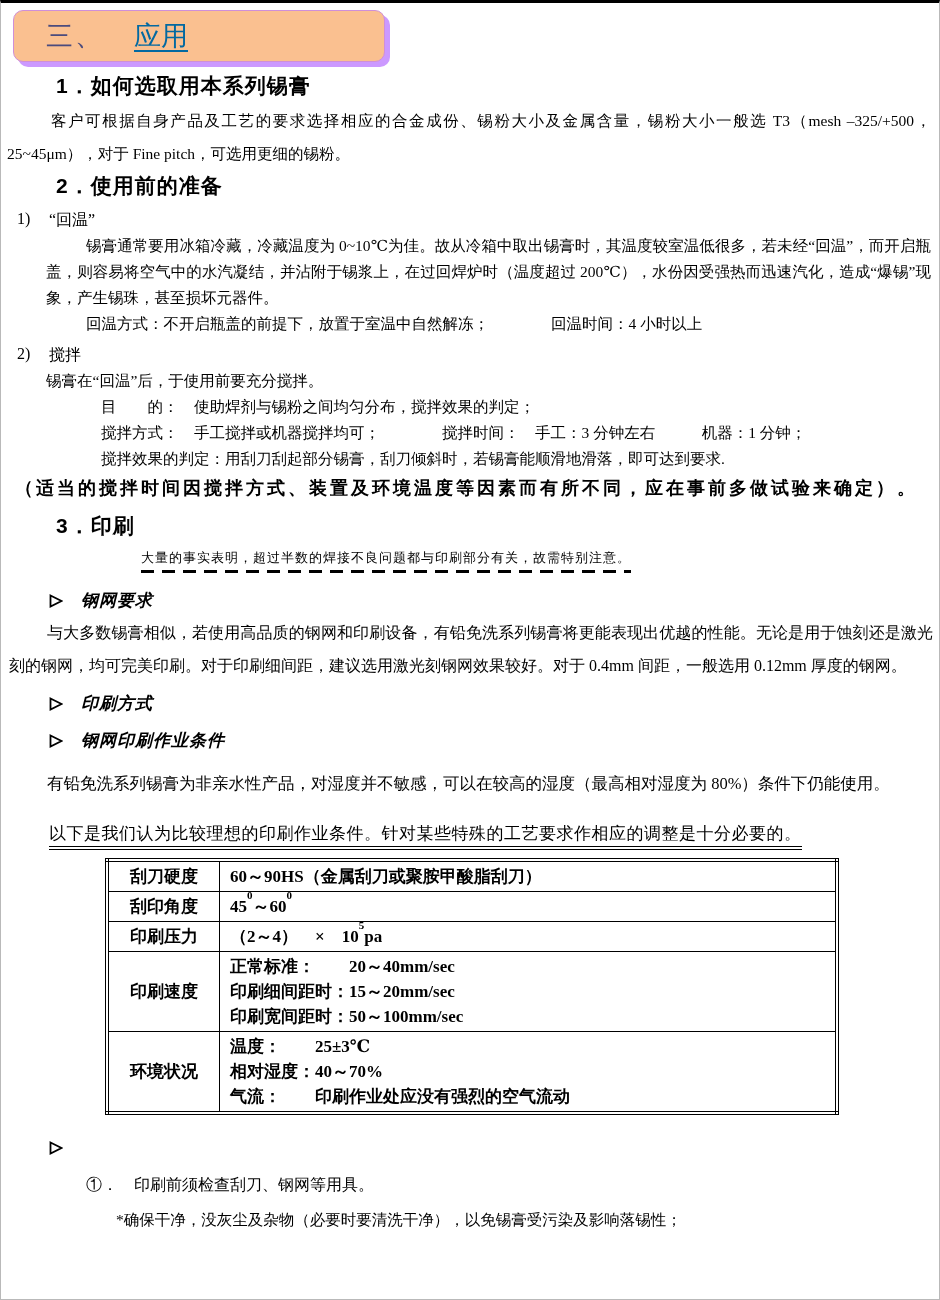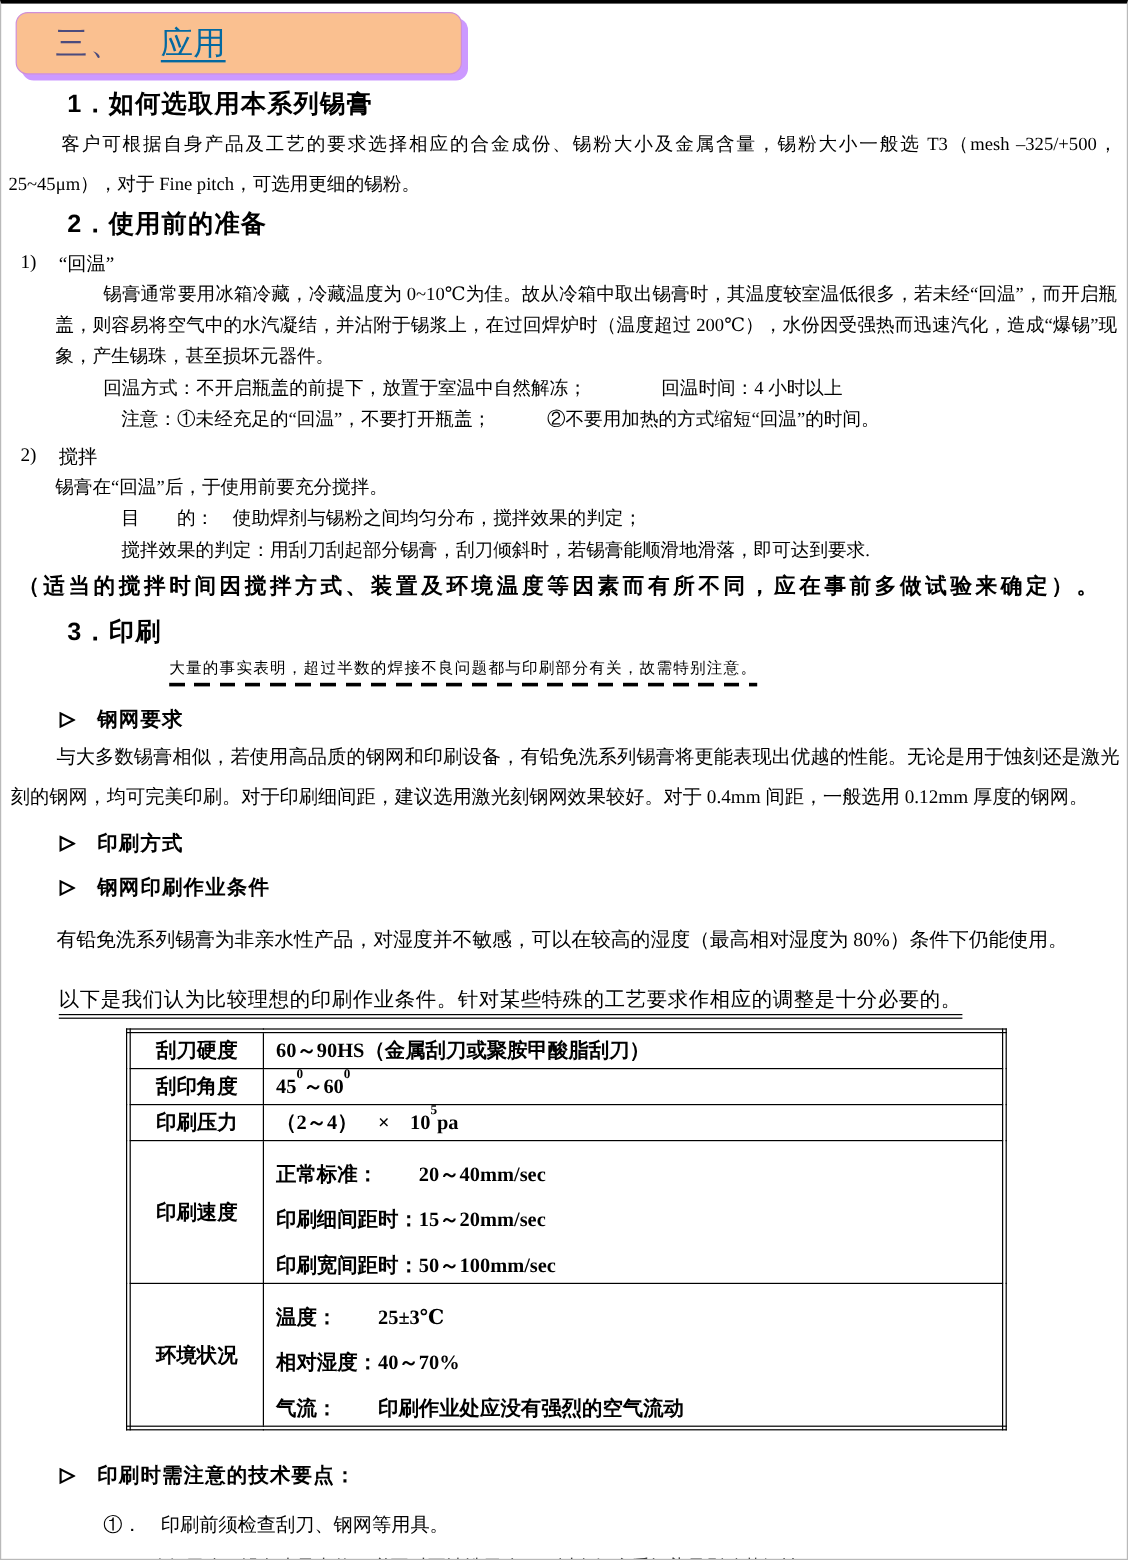--- a/index.html
+++ b/index.html
@@ -31,34 +31,34 @@
   
   .key-note-wrap{margin:8px 0 0 140px;}
   .key-note{
     display:inline-block;font-weight:normal;font-size:13px;letter-spacing:1px;padding-bottom:6px;
     background-image:repeating-linear-gradient(90deg,#000 0 13px,transparent 13px 21px);
     background-repeat:no-repeat;background-position:0 100%;background-size:100% 3px;
   }
   
   .arrow-row{display:flex;align-items:center;margin-left:48px;}
   .arrow-icon{flex:none;width:14px;height:14px;margin-right:18px;}
-  .arrow-title{font-family:"Liberation Sans","DejaVu Sans",sans-serif;font-weight:bold;font-size:17px;letter-spacing:1px;}
+  .arrow-title{font-family:"Liberation Sans","DejaVu Sans",sans-serif;font-weight:bold;font-style:italic;font-size:17px;letter-spacing:1px;}
   .mt16{margin-top:16px;} .mt10{margin-top:10px;} .mt14{margin-top:14px;} .mt26{margin-top:26px;}
   .sub-para{font-size:16px;line-height:33px;text-align:justify;margin:4px 6px 0 8px;text-indent:38px;}
   .sub-para-single{font-size:15.5px;line-height:22px;margin:10px 0 0 85px;}
   .sub-para-cond{font-size:16.5px;line-height:24px;margin:20px 2px 0 8px;text-indent:38px;}
   
   .ideal-wrap{margin:26px 0 0 48px;}
   .ideal-note{display:inline-block;font-size:17px;border-bottom:4px double #000;padding-bottom:1px;letter-spacing:0.5px;}
   
   table.cond{border-collapse:collapse;margin:8px 0 0 104px;width:734px;border:4px double #000;font-weight:bold;}
   table.cond td{border:1.5px solid #000;font-size:17px;}
   td.tlabel{width:110px;text-align:center;vertical-align:middle;padding:2px 0;}
   td.tvalue{padding:2px 4px 2px 10px;line-height:25px;}
-  td.tvalue .vline{line-height:25px;margin-top:13px;}
+  td.tvalue .vline{line-height:25px;}
   sup.s0{font-size:11px;position:relative;top:-6px;line-height:0;}
   
   .step-line{font-size:16px;margin:20px 0 0 85px;}
   .tip-line{font-size:15.5px;margin:14px 0 0 115px;}
 </style>
 </head>
 <body>
 
 <div class="page">
 
@@ -71,28 +71,28 @@
   <div class="p-wide">客户可根据自身产品及工艺的要求选择相应的合金成份、锡粉大小及金属含量，锡粉大小一般选 T3（mesh –325/+500，25~45μm），对于 Fine pitch，可选用更细的锡粉。</div>
 
   <div class="h-big" style="margin-top:2px;">2．使用前的准备</div>
 
   <div class="oline">
     <span class="onum">1)</span>
     <span>“回温”</span>
   </div>
   <div class="item-para">锡膏通常要用冰箱冷藏，冷藏温度为 0~10℃为佳。故从冷箱中取出锡膏时，其温度较室温低很多，若未经“回温”，而开启瓶盖，则容易将空气中的水汽凝结，并沾附于锡浆上，在过回焊炉时（温度超过 200℃），水份因受强热而迅速汽化，造成“爆锡”现象，产生锡珠，甚至损坏元器件。</div>
   <div class="sline">回温方式：不开启瓶盖的前提下，放置于室温中自然解冻；　　　　回温时间：4 小时以上</div>
-  <div class="nline">注意：①未经充足的“回温”，不要打开瓶盖；　　　②不要用加热的方式缩短“回温”的时间。</div>
 
   <div class="oline" style="margin-top:8px;">
     <span class="onum">2)</span>
     <span>搅拌</span>
   </div>
   <div class="intro">锡膏在“回温”后，于使用前要充分搅拌。</div>
   <div class="detail">目　　的：　使助焊剂与锡粉之间均匀分布，搅拌效果的判定；</div>
+  <div class="detail">搅拌方式：　手工搅拌或机器搅拌均可；　　　　搅拌时间：　手工：3 分钟左右　　　机器：1 分钟；</div>
   <div class="detail">搅拌效果的判定：用刮刀刮起部分锡膏，刮刀倾斜时，若锡膏能顺滑地滑落，即可达到要求.</div>
   <div class="bold-note">（适当的搅拌时间因搅拌方式、装置及环境温度等因素而有所不同，应在事前多做试验来确定）。</div>
 
   <div class="h-big" style="margin-top:12px;">3．印刷</div>
   <div class="key-note-wrap">
     <span class="key-note">大量的事实表明，超过半数的焊接不良问题都与印刷部分有关，故需特别注意。</span>
   </div>
 
   <div class="arrow-row mt16">
     <svg class="arrow-icon" viewBox="0 0 14 14">
@@ -151,18 +151,17 @@
         <div class="vline">气流：　　印刷作业处应没有强烈的空气流动</div>
       </td>
     </tr>
   </tbody>
     </table>
 
   <div class="arrow-row mt26">
     <svg class="arrow-icon" viewBox="0 0 14 14">
         <path d="M1.5 1.5 L12.5 7 L1.5 12.5 Z" fill="#ffffff" stroke="#000000" stroke-width="1.8"></path>
       </svg>
-    <span class="arrow-title">印刷时需注意的技术要点：</span>
   </div>
   <div class="step-line">①．　印刷前须检查刮刀、钢网等用具。</div>
   <div class="tip-line">*确保干净，没灰尘及杂物（必要时要清洗干净），以免锡膏受污染及影响落锡性；</div>
 
 </div>
 
 </body></html>

